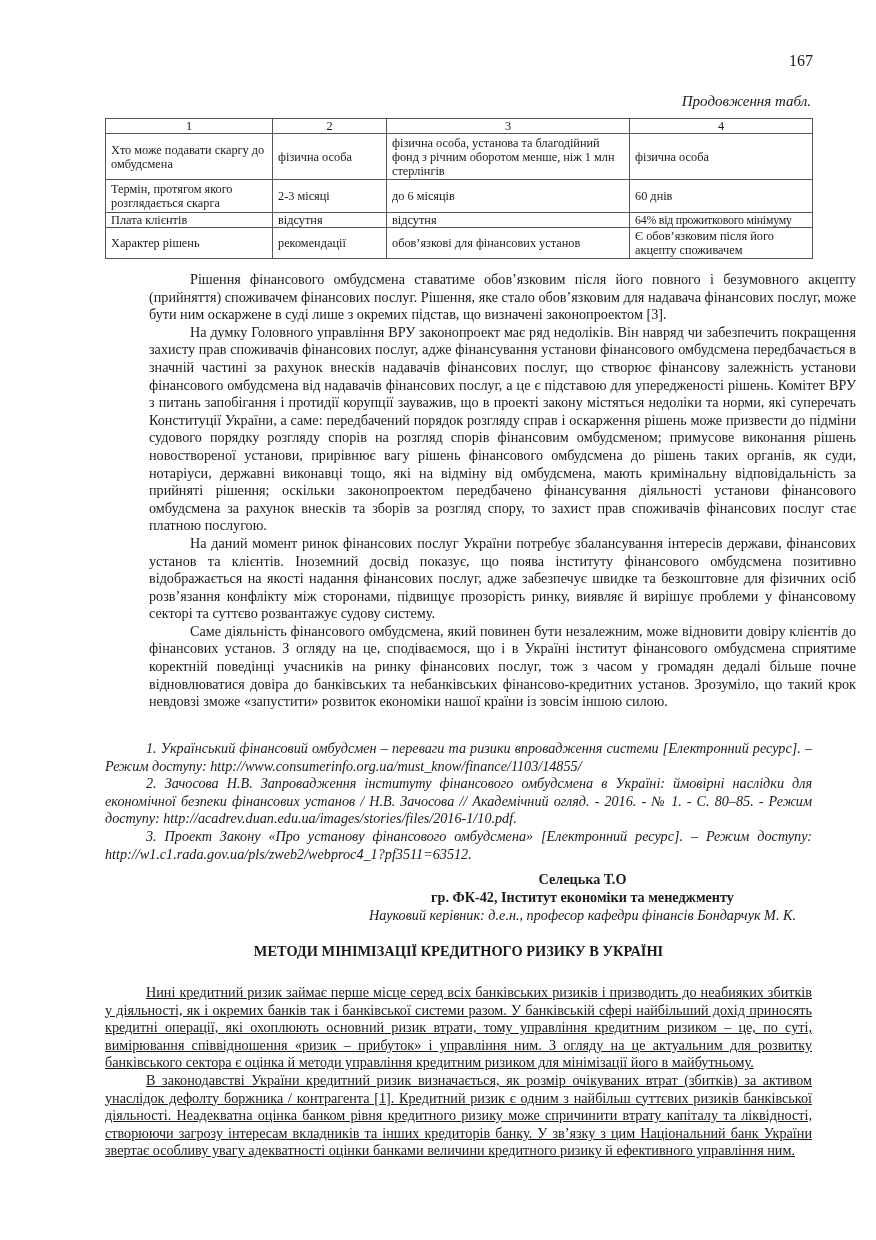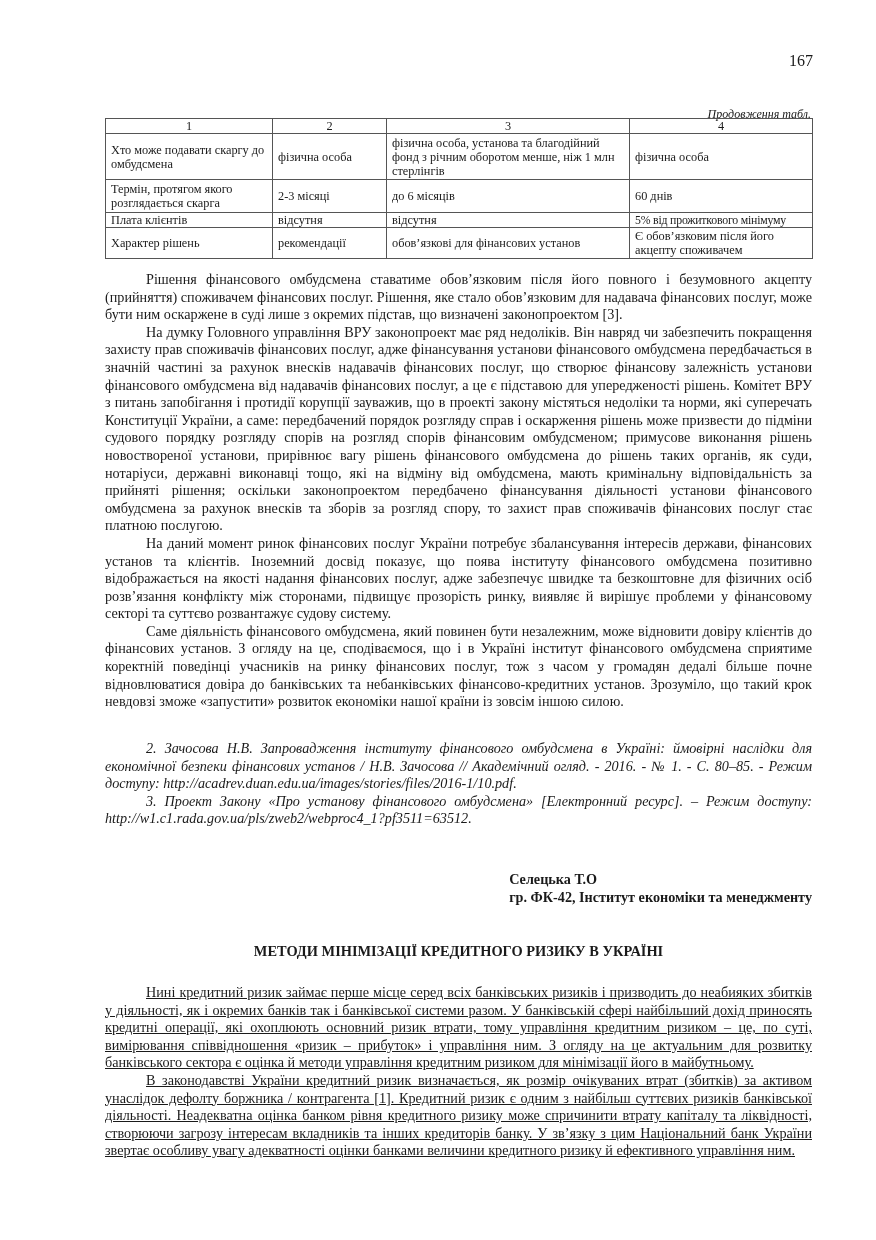--- a/index.html
+++ b/index.html
@@ -1,30 +1,30 @@
 <!DOCTYPE html>
 <html><head>
 <meta charset="utf-8">
 <style>
   html, body { margin: 0; padding: 0; background: #ffffff; }
   body { width: 876px; height: 1240px; position: relative; overflow: hidden;
          font-family: "Liberation Serif", "DejaVu Serif", serif; color: #1a1a1a; }
   .page-number { position: absolute; top: 52px; right: 63px; font-size: 16px; margin-left: 7px; }
-  .table-caption { position: absolute; top: 107px; right: 65px; font-size: 12px; font-style: italic; font-family: Liberation Serif, serif; }
+  .table-caption { position: absolute; top: 93px; right: 65px; font-size: 15px; font-style: italic; font-family: Liberation Serif, serif; }
   table.cmp { position: absolute; top: 118px; left: 105px; width: 707px; border-collapse: collapse;
               font-size: 12.3px; line-height: 14px; table-layout: fixed; }
   table.cmp td, table.cmp th { border: 1px solid #555; padding: 0 5px; vertical-align: middle; font-weight: normal; text-align: left; }
   table.cmp th { text-align: center; height: 14px; }
   table.cmp col.c1 { width: 167px; } table.cmp col.c2 { width: 114px; }
   table.cmp col.c3 { width: 243px; } table.cmp col.c4 { width: 183px; }
   tr.r1 td { height: 45px; } tr.r2 td { height: 32px; margin-top: 44px; } tr.r3 td { height: 14px; } tr.r4 td { height: 30px; }
   .body-block { position: absolute; left: 105px; width: 707px; font-size: 14.2px; line-height: 17.6px; text-align: justify; }
   .body-block p { margin: 0; text-indent: 41px; }
   .refs { font-style: italic; }
-  .author { position: absolute; right: 64px; top: 870px; text-align: left; font-size: 14.2px; line-height: 18px; }
+  .author { position: absolute; right: 80px; top: 870px; text-align: center; font-size: 14.2px; line-height: 18px; }
   .author .b { font-weight: bold; }
   .author .i { font-style: italic; }
   .section-title { position: absolute; top: 943px; left: 105px; width: 707px; text-align: center;
                    font-weight: bold; font-size: 14.4px; }
 </style>
 </head>
 <body>
 
 <div class="page-number">167</div>
 <div class="table-caption">Продовження табл.</div>
@@ -52,46 +52,48 @@
   <tr class="r2">
     <td>Термін, протягом якого розглядається скарга</td>
     <td>2-3 місяці</td>
     <td>до 6 місяців</td>
     <td>60 днів</td>
   </tr>
   <tr class="r3">
     <td>Плата клієнтів</td>
     <td>відсутня</td>
     <td>відсутня</td>
-    <td style="font-size:11.8px;letter-spacing:-0.2px;">5% від прожиткового мінімуму</td>
+    <td style="font-size:11.8px;letter-spacing:-0.2px;">64% від прожиткового мінімуму</td>
   </tr>
   <tr class="r4">
     <td>Характер рішень</td>
     <td>рекомендації</td>
     <td>обов’язкові для фінансових установ</td>
     <td>Є обов’язковим після його акцепту споживачем</td>
   </tr>
 </tbody>
   </table>
 
-<div class="body-block" style="top:271px;">
+<div class="body-block" style="top:271px;margin-left:44px;">
   <p>Рішення фінансового омбудсмена ставатиме обов’язковим після його повного і безумовного акцепту (прийняття) споживачем фінансових послуг. Рішення, яке стало обов’язковим для надавача фінансових послуг, може бути ним оскаржене в суді лише з окремих підстав, що визначені законопроектом [3].</p>
   <p>На думку Головного управління ВРУ законопроект має ряд недоліків. Він навряд чи забезпечить покращення захисту прав споживачів фінансових послуг, адже фінансування установи фінансового омбудсмена передбачається в значній частині за рахунок внесків надавачів фінансових послуг, що створює фінансову залежність установи фінансового омбудсмена від надавачів фінансових послуг, а це є підставою для упередженості рішень. Комітет ВРУ з питань запобігання і протидії корупції зауважив, що в проекті закону містяться  недоліки та норми, які суперечать Конституції України, а саме: передбачений порядок розгляду справ і оскарження рішень може призвести до підміни судового порядку розгляду спорів на розгляд спорів фінансовим омбудсменом; примусове виконання рішень новоствореної установи, прирівнює вагу рішень фінансового омбудсмена до рішень таких органів, як суди, нотаріуси, державні виконавці тощо, які на відміну від омбудсмена, мають кримінальну відповідальність за прийняті рішення; оскільки законопроектом передбачено фінансування діяльності установи фінансового омбудсмена за рахунок внесків та зборів за розгляд спору, то захист прав споживачів фінансових послуг стає платною послугою.</p>
   <p>На даний момент ринок фінансових послуг України потребує збалансування інтересів держави, фінансових установ та клієнтів. Іноземний досвід показує, що поява інституту фінансового омбудсмена позитивно відображається на якості надання фінансових послуг, адже забезпечує швидке та безкоштовне для фізичних осіб розв’язання конфлікту між сторонами, підвищує прозорість ринку, виявляє й вирішує проблеми у фінансовому секторі та суттєво розвантажує судову систему.</p>
   <p>Саме діяльність фінансового омбудсмена, який повинен бути незалежним, може відновити довіру клієнтів до фінансових установ. З огляду на це, сподіваємося, що і в Україні інститут фінансового омбудсмена сприятиме коректній поведінці учасників на ринку  фінансових  послуг, тож  з часом у громадян дедалі більше почне відновлюватися довіра до банківських та небанківських фінансово-кредитних установ. Зрозуміло, що такий крок невдовзі зможе «запустити» розвиток економіки нашої країни із зовсім іншою силою.</p>
 </div>
 
 <div class="body-block refs" style="top:740px;">
+  <p>1. Український фінансовий омбудсмен – переваги та ризики впровадження системи [Електронний ресурс]. – Режим доступу: http://www.consumerinfo.org.ua/must_know/finance/1103/14855/</p>
   <p>2. Зачосова Н.В. Запровадження інституту фінансового омбудсмена в Україні: ймовірні наслідки для економічної безпеки фінансових установ / Н.В. Зачосова // Академічний огляд. - 2016. - № 1. - С. 80–85. - Режим доступу: http://acadrev.duan.edu.ua/images/stories/files/2016-1/10.pdf.</p>
   <p>3. Проект Закону «Про установу фінансового омбудсмена» [Електронний ресурс]. – Режим доступу: http://w1.c1.rada.gov.ua/pls/zweb2/webproc4_1?pf3511=63512.</p>
 </div>
 
 <div class="author">
   <div class="b">Селецька Т.О</div>
   <div class="b">гр. ФК-42, Інститут економіки та менеджменту</div>
+  <div class="i">Науковий керівник: д.е.н., професор кафедри фінансів Бондарчук М. К.</div>
 </div>
 
 <div class="section-title">МЕТОДИ МІНІМІЗАЦІЇ КРЕДИТНОГО РИЗИКУ В УКРАЇНІ</div>
 
 <div class="body-block" style="top:984px;text-decoration:underline;">
   <p>Нині кредитний ризик займає перше місце серед всіх банківських ризиків і призводить до неабияких збитків у діяльності, як і окремих банків так і банківської системи разом. У банківській сфері найбільший дохід приносять кредитні операції, які охоплюють основний ризик втрати, тому управління кредитним ризиком – це, по суті, вимірювання співвідношення «ризик – прибуток» і управління ним. З огляду на це актуальним для розвитку банківського сектора є оцінка й методи управління кредитним ризиком для мінімізації його в майбутньому.</p>
   <p>В законодавстві України кредитний ризик визначається, як розмір очікуваних втрат (збитків) за активом унаслідок дефолту боржника / контрагента [1]. Кредитний ризик є одним з найбільш суттєвих ризиків банківської діяльності. Неадекватна оцінка банком рівня кредитного ризику може спричинити втрату капіталу та ліквідності, створюючи загрозу інтересам вкладників та інших кредиторів банку. У зв’язку з цим Національний банк України звертає особливу увагу адекватності оцінки банками величини кредитного ризику й ефективного управління ним.</p>
 </div>
 
 </body></html>

